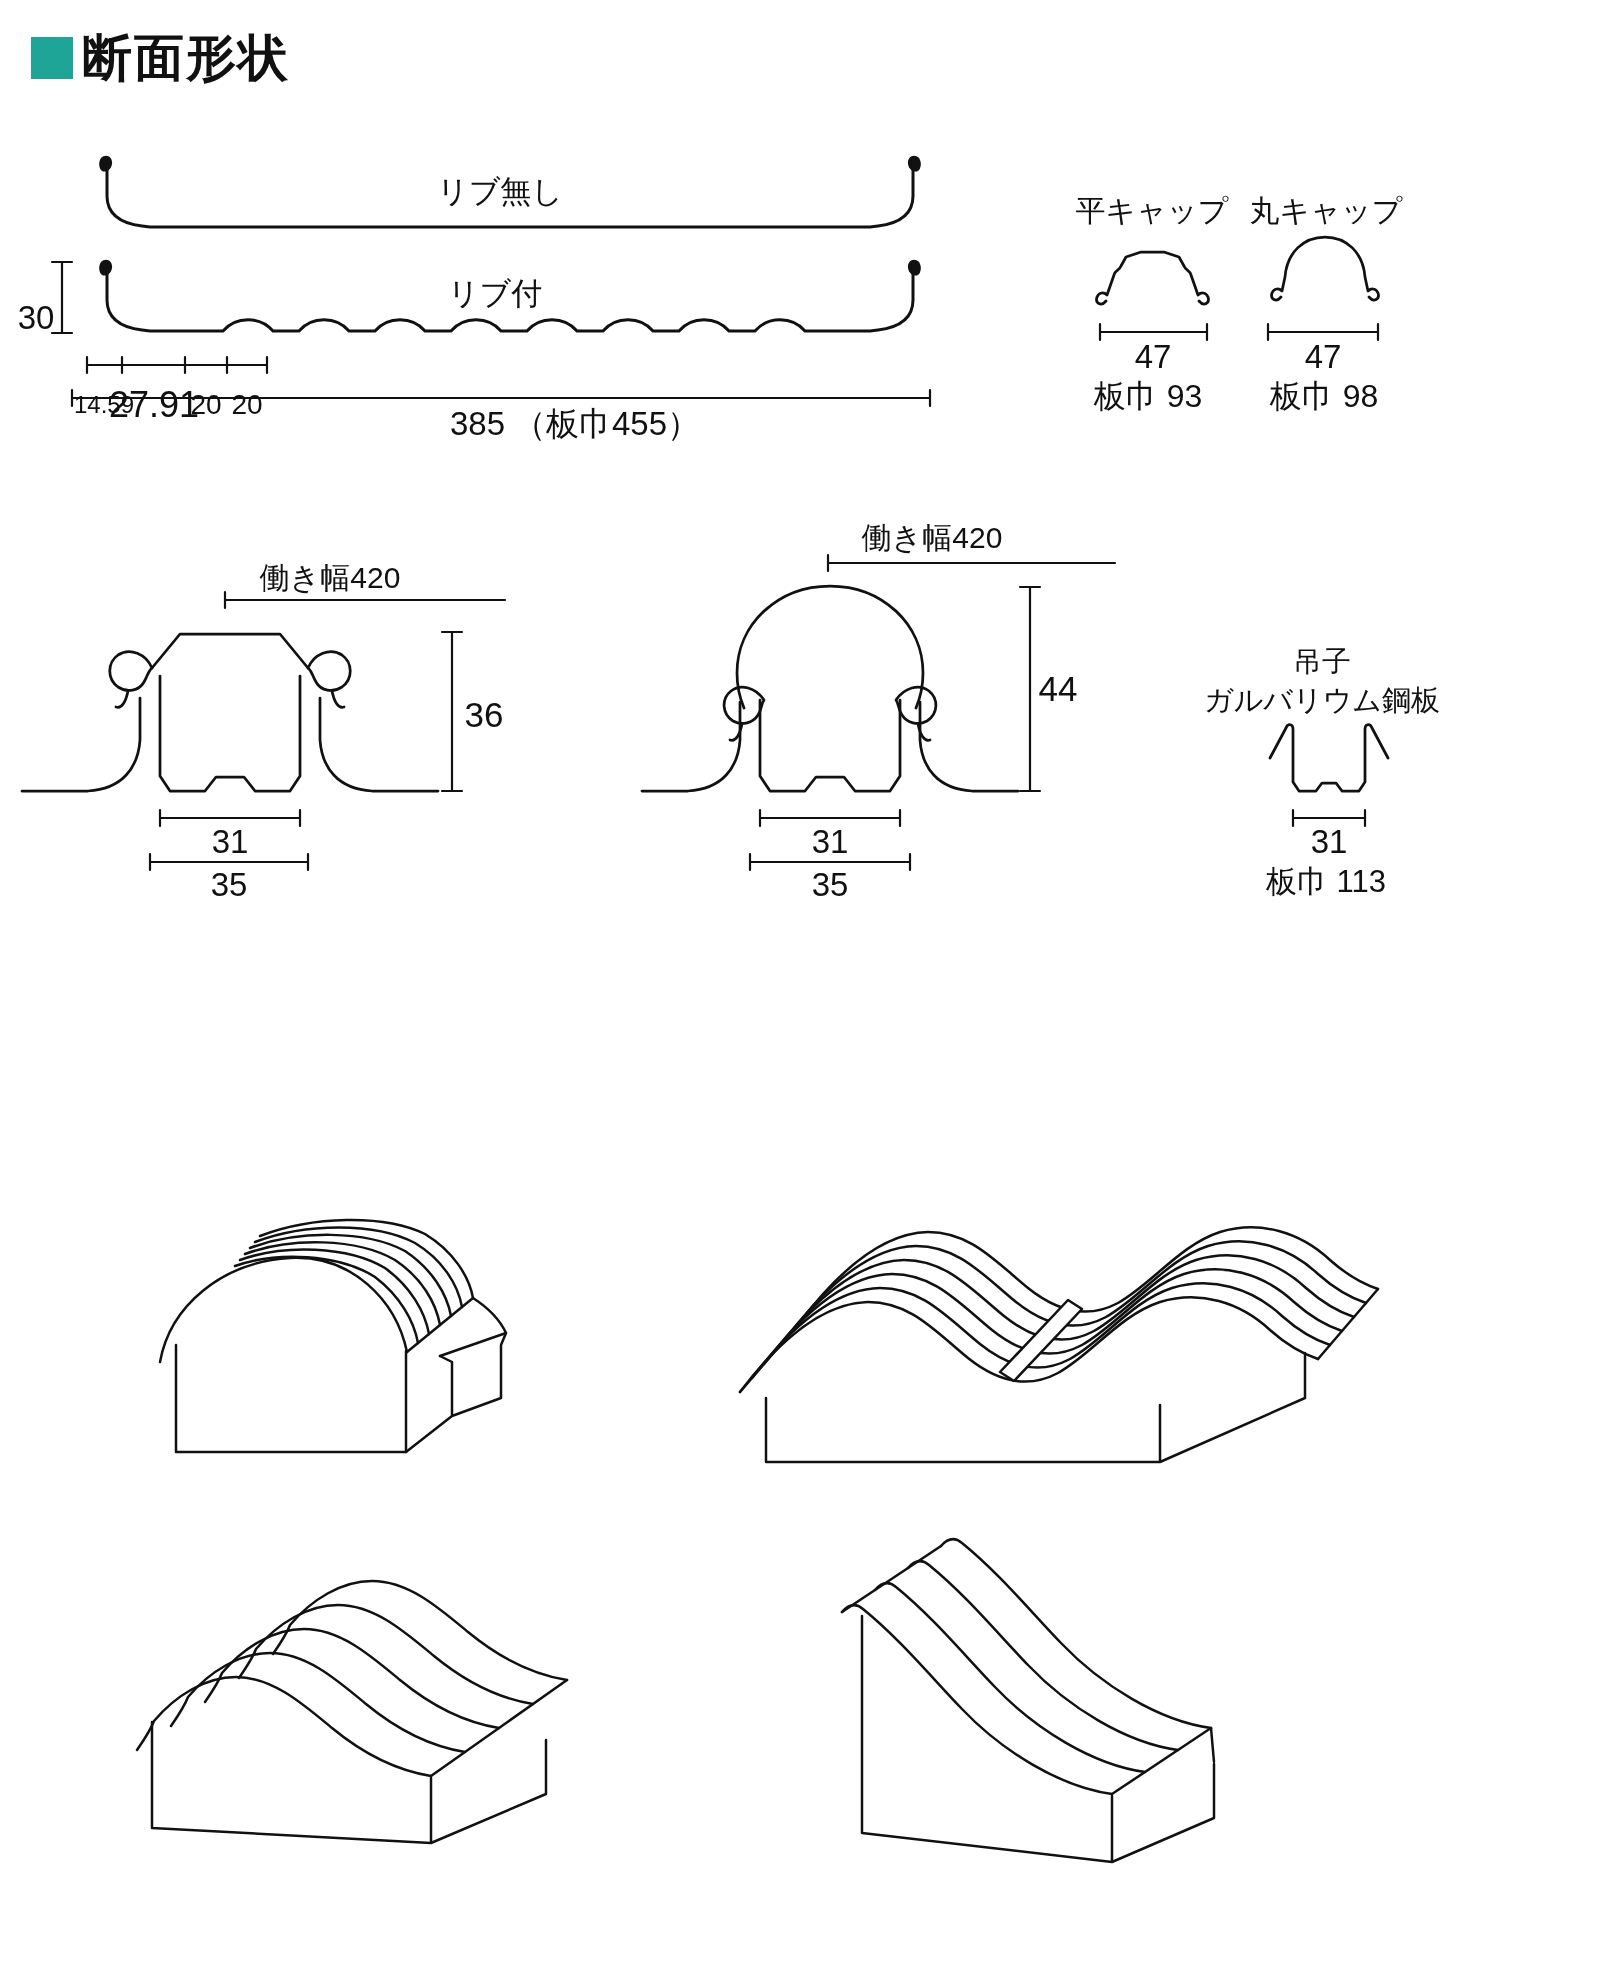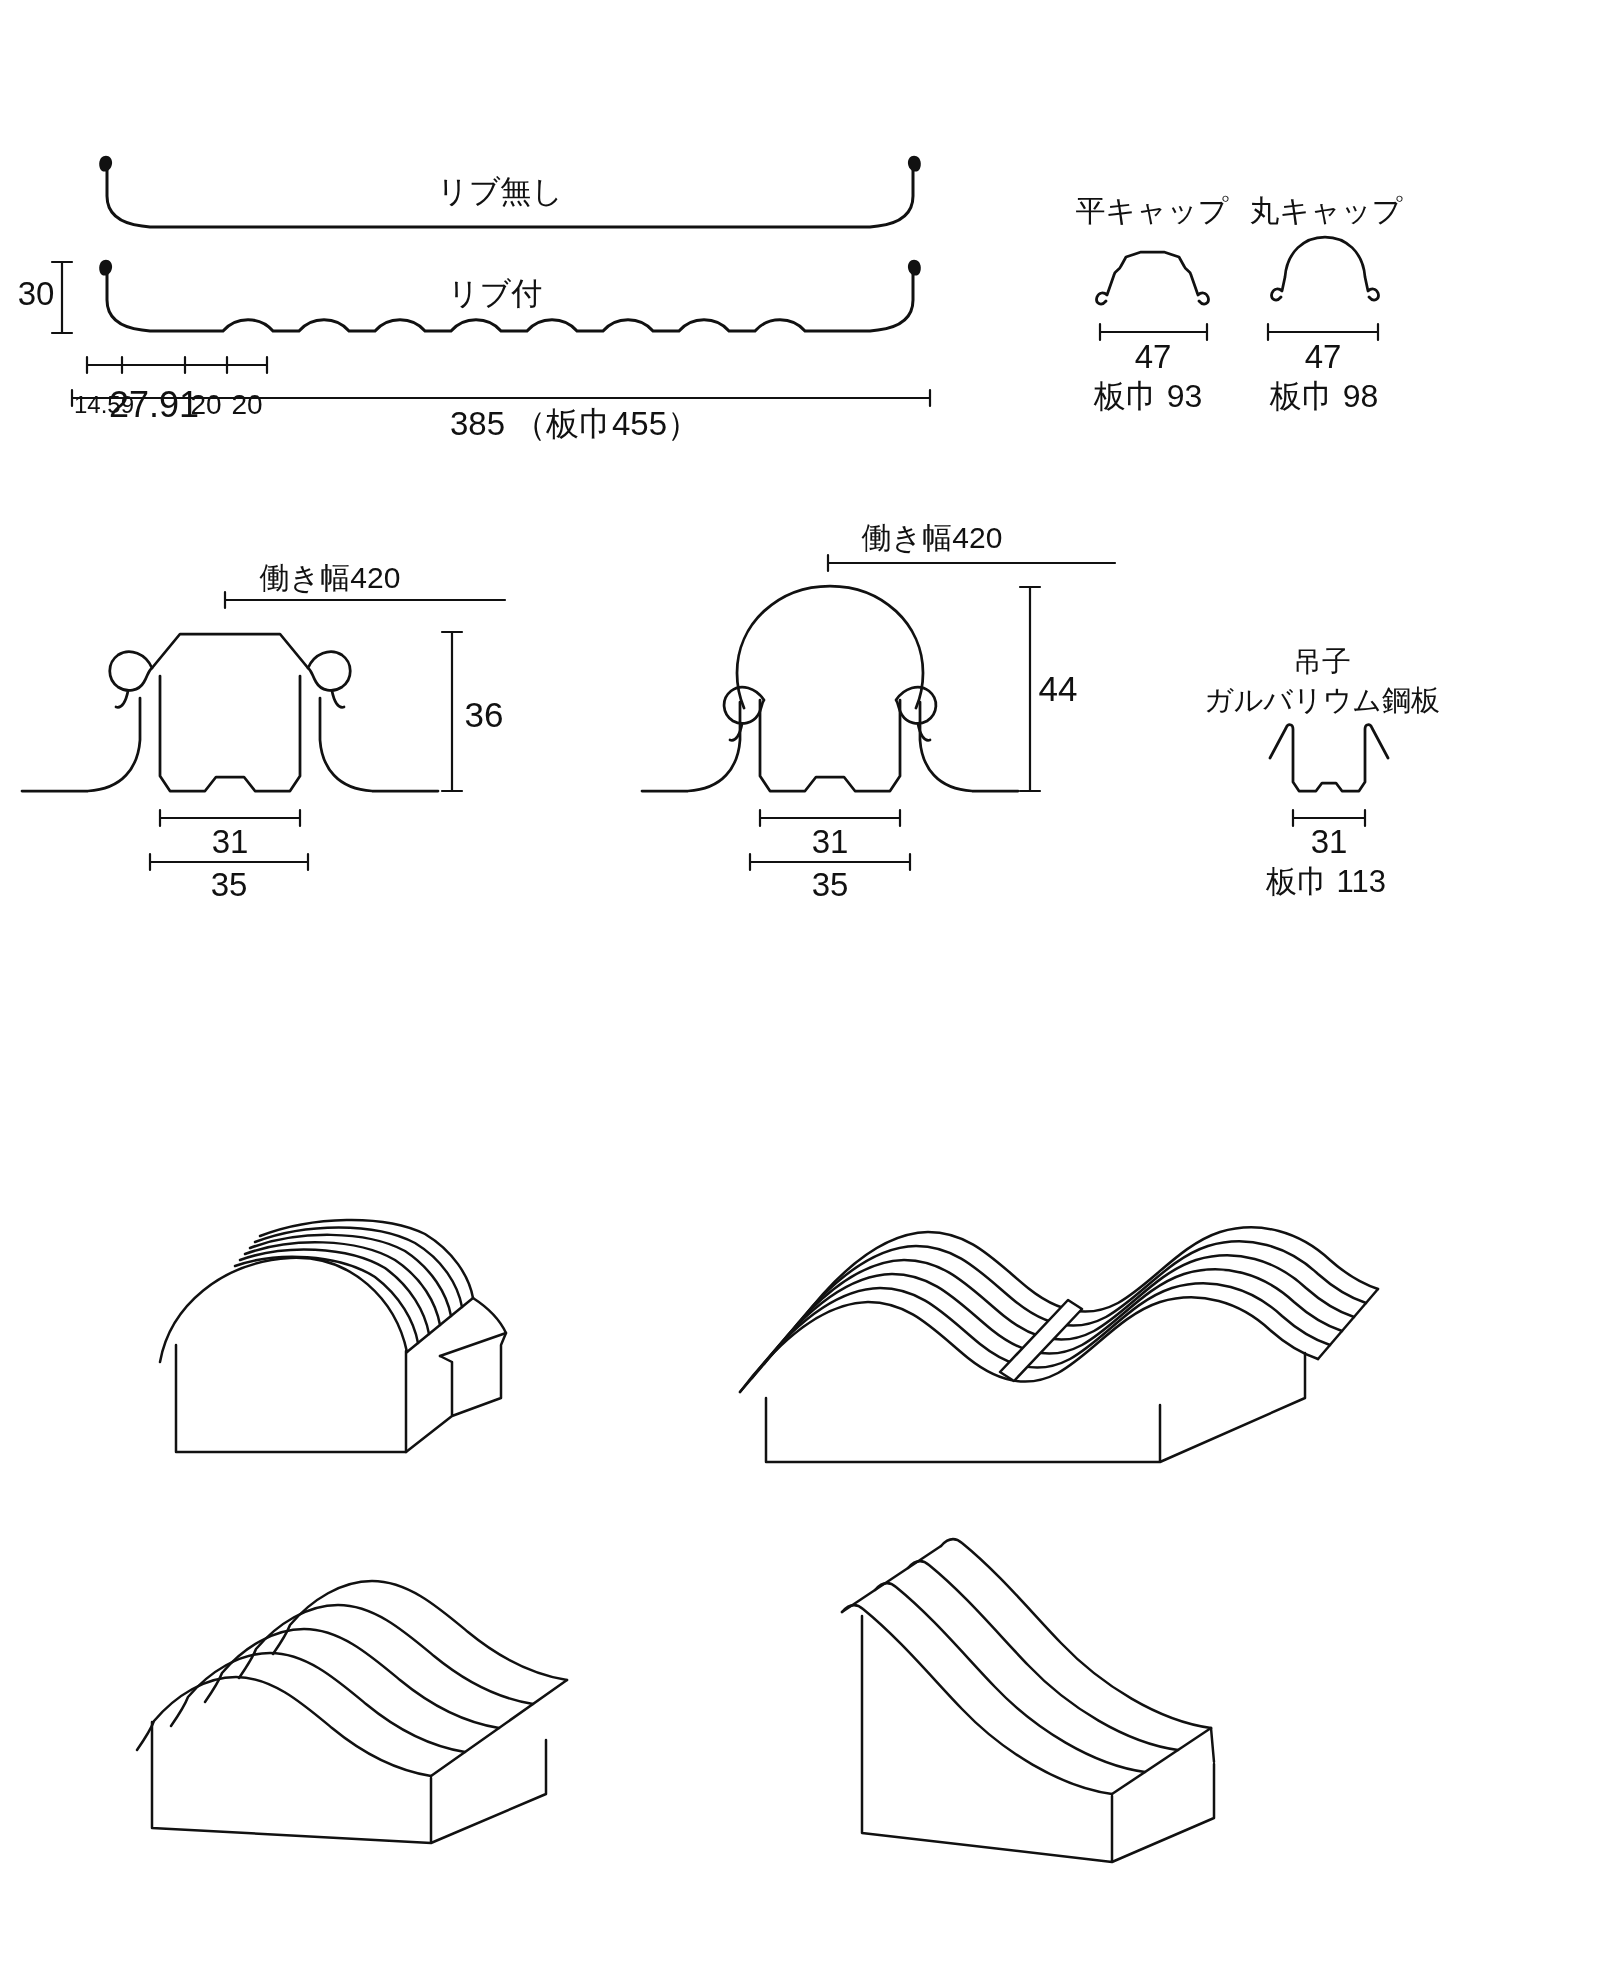--- a/index.html
+++ b/index.html
@@ -147,24 +147,28 @@
         <use href="#wD" transform="translate(33,-22)"></use>
         <use href="#wD" transform="translate(66,-44)"></use>
         <use href="#wD" transform="translate(99,-66)"></use>
         <path d="M 842,1612 L 941,1546"></path>
         <path d="M 1112,1794 L 1211,1728"></path>
         <path d="M 862,1616 L 862,1833 L 1112,1862 L 1112,1796 M 1112,1862 L 1214,1818 L 1214,1764 M 1211,1728 L 1214,1762"></path>
       </g>
     </g>
   </svg>
 
+  <div class="sec-h" style="top:33px">
+    <span class="sq" style="background: rgb(30, 165, 152);"></span>
+    <span class="t">断面形状</span>
+  </div>
 
   <div class="lbl" style="left:500px;top:191px;font-size:31px">リブ無し</div>
   <div class="lbl" style="left:495px;top:293px;font-size:31px">リブ付</div>
-  <div class="lbl" style="left:36px;top:293px;font-size:33px">30</div>
+  <div class="lbl" style="left:36px;top:317px;font-size:33px">30</div>
   <div class="lbl" style="left:104px;top:405px;font-size:24px">14.59</div>
   <div class="lbl" style="left:154px;top:405px;font-size:36px">27.91</div>
   <div class="lbl" style="left:206px;top:405px;font-size:28px">20</div>
   <div class="lbl" style="left:247px;top:405px;font-size:28px">20</div>
   <div class="lbl gap24" style="left:575px;top:423px;font-size:33px">
     <span>385</span>
     <span>（板巾455）</span>
   </div>
 
   <div class="lbl" style="left:1152px;top:211px;font-size:30px">平キャップ</div>

